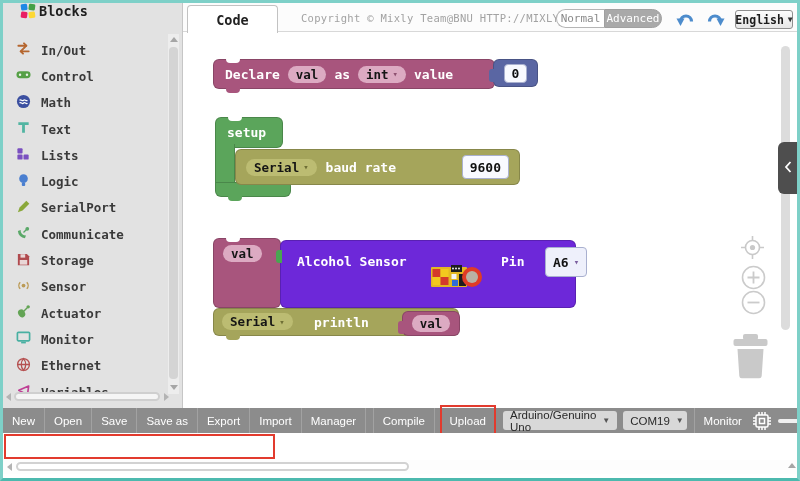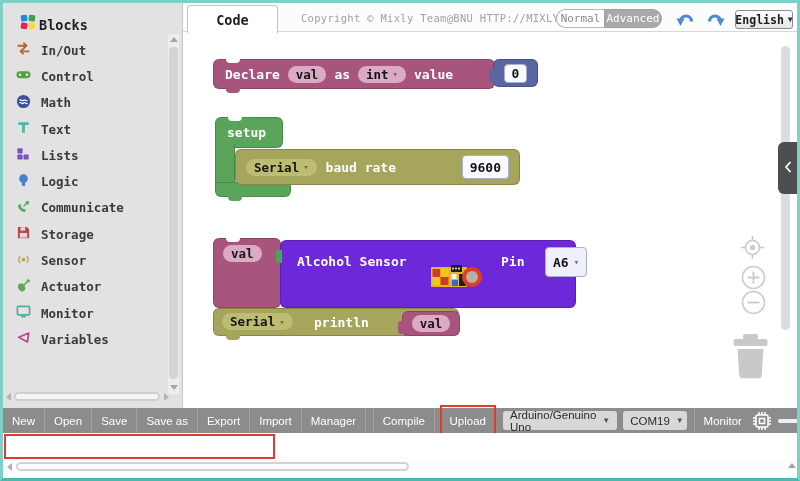--- a/index.html
+++ b/index.html
@@ -6,21 +6,21 @@
   body { background:#fff; font-family:"Liberation Sans", sans-serif; }
   .abs { position:absolute; }
   .window {
     position:relative; width:800px; height:481px;
     border:3px solid #7ed0c8; border-bottom-color:#4cb9ae;
     background:#fff; overflow:hidden;
   }
 
   
   .sidebar { left:0; top:0; width:180px; height:405px; background:#e2e2e2; border-right:1px solid #c6c6c6; }
-  .sb-header { left:0; top:0; width:180px; height:30px; display:flex; align-items:flex-end; gap:3px; padding-left:17px;
+  .sb-header { left:0; top:0; width:180px; height:30px; display:flex; align-items:flex-start; gap:3px; padding-left:17px;
     font:700 13.5px "DejaVu Sans Mono", monospace; color:#1f1f1f; }
   .sb-list { left:0; top:34px; width:164px; list-style:none; }
   .sb-list li { height:26.3px; display:flex; align-items:center; gap:10px; padding-left:13px;
     font:600 12.5px "DejaVu Sans Mono", monospace; color:#3a3a3a; cursor:pointer; }
   .sb-list li svg { flex:0 0 auto; }
   .sb-vscroll { left:165px; top:31px; width:11px; height:360px; background:#ededed; }
   .sb-vthumb { left:166px; top:44px; width:9px; height:332px; background:#d4d4d4; border-radius:4px; }
   .sb-hscroll-track { left:11px; top:389px; width:146px; height:9px; border:2px solid #cfcfcf; border-radius:5px; background:#f5f5f5; }
   .tri-up { width:0; height:0; border-left:4px solid transparent; border-right:4px solid transparent; border-bottom:5px solid #a6a6a6; }
   .tri-down { width:0; height:0; border-left:4px solid transparent; border-right:4px solid transparent; border-top:5px solid #a6a6a6; }
@@ -163,20 +163,26 @@
         </li>
       <li>
           <span><svg width="15" height="15" viewBox="0 0 16 16" fill="#4a7fd0">
               <circle cx="8" cy="6" r="4.6"></circle>
               <rect x="6.2" y="10.4" width="3.6" height="3.4" rx="1"></rect>
             </svg></span>
           <span>Logic</span>
         </li>
       <li>
           <span><svg width="15" height="15" viewBox="0 0 16 16">
+              <path d="M2 14l1.8-5L11 1.8 14.2 5 7 12.2z" fill="#8aa83a"></path>
+            </svg></span>
+          <span>SerialPort</span>
+        </li>
+      <li>
+          <span><svg width="15" height="15" viewBox="0 0 16 16">
               <path d="M2 6.5A8 8 0 0 0 9.5 14l1.2-3A5 5 0 0 1 5 5.3z" fill="#5aa868"></path>
               <circle cx="12" cy="4" r="2" fill="#5aa868"></circle>
               <path d="M8 8l5-5" stroke="#5aa868" stroke-width="1.4"></path>
             </svg></span>
           <span>Communicate</span>
         </li>
       <li>
           <span><svg width="15" height="15" viewBox="0 0 16 16">
               <path d="M2 2h9.5L14 4.5V14H2z" fill="#b04a4e"></path>
               <rect x="4.8" y="2.4" width="5" height="3.6" fill="#e9d6d6"></rect>
@@ -201,20 +207,29 @@
               <path d="M8 8l4-4" stroke="#63a455" stroke-width="1.5"></path>
             </svg></span>
           <span>Actuator</span>
         </li>
       <li>
           <span><svg width="15" height="15" viewBox="0 0 16 16">
               <rect x="1.5" y="2.5" width="13" height="9" rx="1" fill="none" stroke="#49b0a2" stroke-width="1.8"></rect>
               <rect x="5.5" y="12.5" width="5" height="1.8" fill="#49b0a2"></rect>
             </svg></span>
           <span>Monitor</span>
+        </li>
+      <li>
+          <span><svg width="15" height="15" viewBox="0 0 16 16">
+              <g fill="none" stroke="#b55050" stroke-width="1.4">
+                <circle cx="8" cy="8" r="6.3"></circle>
+                <path d="M1.7 8h12.6M8 1.7c-3.2 3.5-3.2 9.1 0 12.6 3.2-3.5 3.2-9.1 0-12.6z"></path>
+              </g>
+            </svg></span>
+          <span>Ethernet</span>
         </li>
       <li>
           <span><svg width="15" height="15" viewBox="0 0 16 16">
               <path d="M13.5 3.2 3 7.8l9.2 5z" fill="none" stroke="#bf3f95" stroke-width="1.8" stroke-linejoin="round"></path>
             </svg></span>
           <span>Variables</span>
         </li>
     </ul>
     <div class="abs sb-vscroll"></div>
     <div class="abs sb-vthumb"></div>

